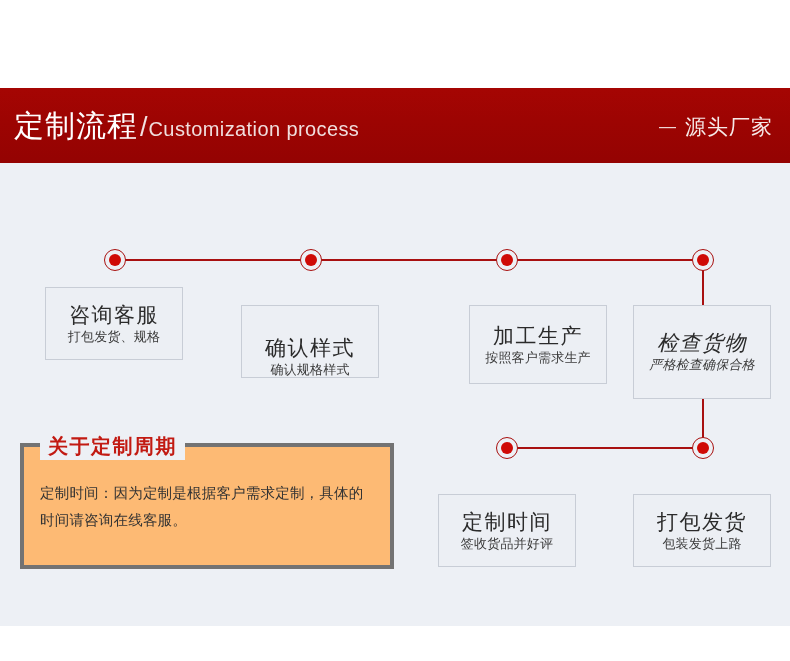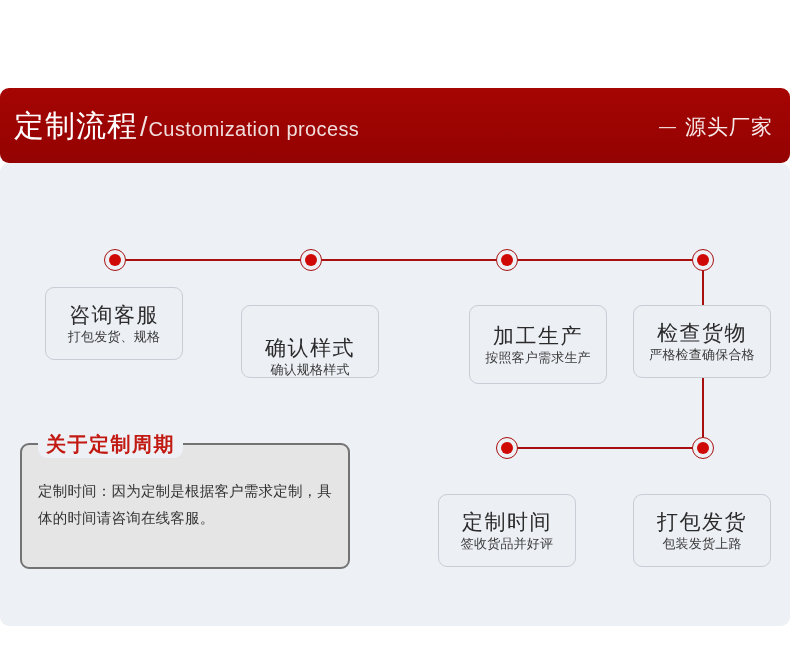--- a/index.html
+++ b/index.html
@@ -1,15 +1,15 @@
 <!DOCTYPE html>
 <html><head>
 <meta charset="utf-8">
 <style>
-  * { box-sizing: border-box; margin: 0; padding: 0; border-radius: 9px; }
+  * { box-sizing: border-box; margin: 0; padding: 0; }
   html, body {
     width: 790px; height: 661px;
     background: #ffffff;
     font-family: "Liberation Sans", "DejaVu Sans", sans-serif;
     overflow: hidden;
   }
   #page {
     position: relative;
     width: 790px; height: 661px;
     background: #ffffff;
@@ -130,23 +130,23 @@
     font-size: 13px;
     letter-spacing: 0.2px;
     line-height: 1.1;
     white-space: nowrap;
   }
 
   
   .info-panel {
     position: absolute;
     left: 20px; top: 443px;
-    width: 330px; height: 126px;
-    border: 2px solid #737373;
-    background: #e5e5e5;
+    width: 374px; height: 126px;
+    border: 4px solid #737373;
+    background: #fdba74;
   }
   .info-title {
     position: absolute;
     left: 16px; top: -15px;
     background: #edf0f5;
     padding: 0 8px;
     color: #c21a12;
     font-size: 20px;
     font-weight: bold;
     letter-spacing: 1.5px;
@@ -213,21 +213,21 @@
     <div class="step-box" style="left:241px; top:142px; width:138px; height:73px;justify-content:flex-end;">
       <span class="step-title">确认样式</span>
       <span class="step-sub">确认规格样式</span>
     </div>
 
     <div class="step-box" style="left:437px; top:142px; width:138px; height:79px;margin-left:32px;">
       <span class="step-title">加工生产</span>
       <span class="step-sub">按照客户需求生产</span>
     </div>
 
-    <div class="step-box" style="left:633px; top:142px; width:138px; height:73px;">
+    <div class="step-box" style="left:633px; top:142px; width:138px; height:94px;font-style:italic;">
       <span class="step-title">检查货物</span>
       <span class="step-sub">严格检查确保合格</span>
     </div>
 
     <div class="step-box" style="left:438px; top:331px; width:138px; height:73px;">
       <span class="step-title">定制时间</span>
       <span class="step-sub">签收货品并好评</span>
     </div>
 
     <div class="step-box" style="left:633px; top:331px; width:138px; height:73px;">

